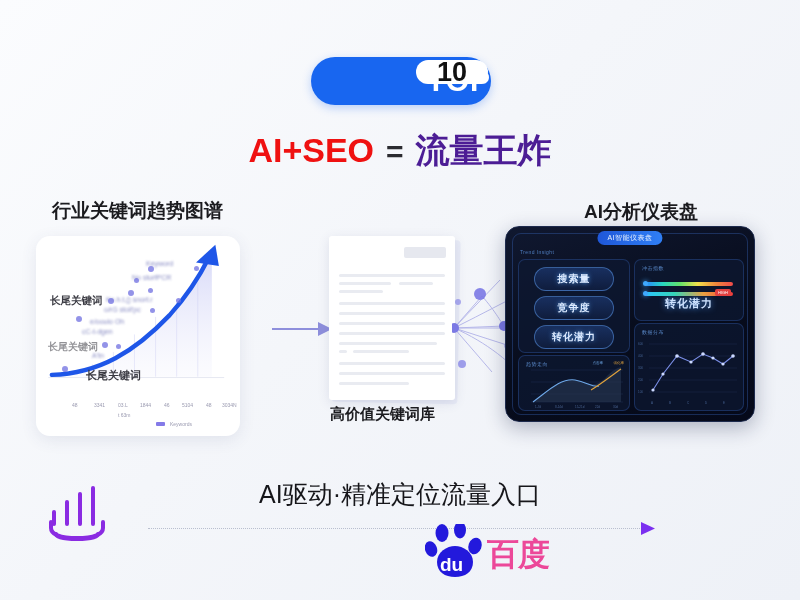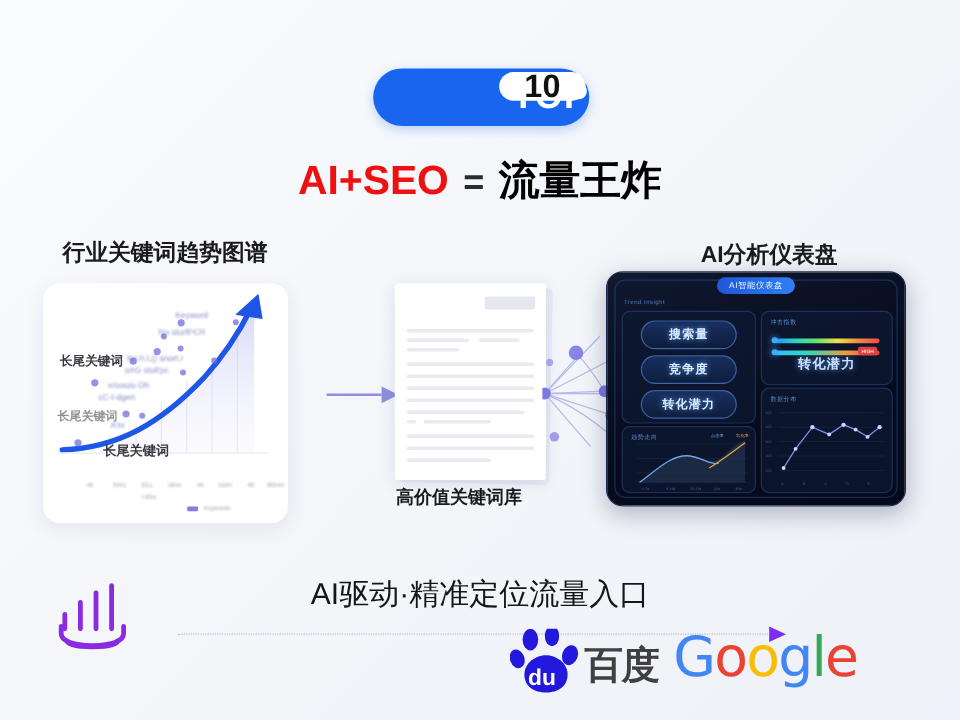--- a/index.html
+++ b/index.html
@@ -30,21 +30,21 @@
     color:#111111;font-size:27px;font-weight:bold;
   }
 
   
   .headline{
     position:absolute;left:0;right:0;top:128px;text-align:center;
     font-size:34px;font-weight:bold;white-space:nowrap;
   }
   .headline .red{color:#ef1111;letter-spacing:0px;}
   .headline .eq{color:#2b2b30;margin:0 12px;font-size:30px;}
-  .headline .purple{color:#000000;}
+  .headline .purple{color:#4c1d95;}
 
   
   .cap{
     position:absolute;font-size:19px;font-weight:bold;color:#1b1b1f;
     white-space:nowrap;
   }
   #cap-left{left:52px;top:198px;}
   #cap-right{left:584px;top:199px;}
   #cap-doc{left:330px;top:405px;font-size:15px;}
 
@@ -171,21 +171,21 @@
   }
   .arrow-end{position:absolute;left:640px;top:521px;width:16px;height:15px;}
 
   
   .baricon{position:absolute;left:44px;top:484px;width:66px;height:62px;}
 
   
   .baidu{position:absolute;left:425px;top:524px;width:130px;height:56px;}
   .baidu .paw{position:absolute;left:0;top:0;width:62px;height:56px;}
   .baidu .zh{
-    position:absolute;left:62px;top:14px;color:#404040;font-size:32px;
+    position:absolute;left:62px;top:14px;color:#ec4899;font-size:32px;
     font-weight:bold;letter-spacing:-1px;white-space:nowrap;line-height:1;
   }
   
   .google{
     position:absolute;left:561px;top:524px;font-size:46px;font-weight:normal;
     letter-spacing:-1.5px;white-space:nowrap;line-height:1;
     font-family:"DejaVu Sans",sans-serif;
   }
   .g-b{color:#4285f4;} .g-r{color:#ea4335;} .g-y{color:#fbbc05;} .g-g{color:#34a853;}
 </style>
@@ -431,17 +431,14 @@
         <ellipse cx="50" cy="22" rx="6.5" ry="8.5" transform="rotate(20 50 22)"></ellipse>
         <path d="M12,38 C12,28 22,22 30,22 C38,22 48,28 48,38 C48,48 40,53 30,53 C20,53 12,48 12,38 Z"></path>
       </g>
       <g fill="#ffffff" font-size="19" font-weight="bold" font-family="'Liberation Sans',sans-serif">
         <text x="15" y="47">du</text>
       </g>
     </svg>
     <span class="zh">百度</span>
   </div>
 
-  <div class="google">
-    <span class="g-b">G</span><span class="g-r">o</span><span class="g-y">o</span><span class="g-b">g</span><span class="g-g">l</span><span class="g-r">e</span>
-  </div>
 
 </div>
 
 </body></html>

